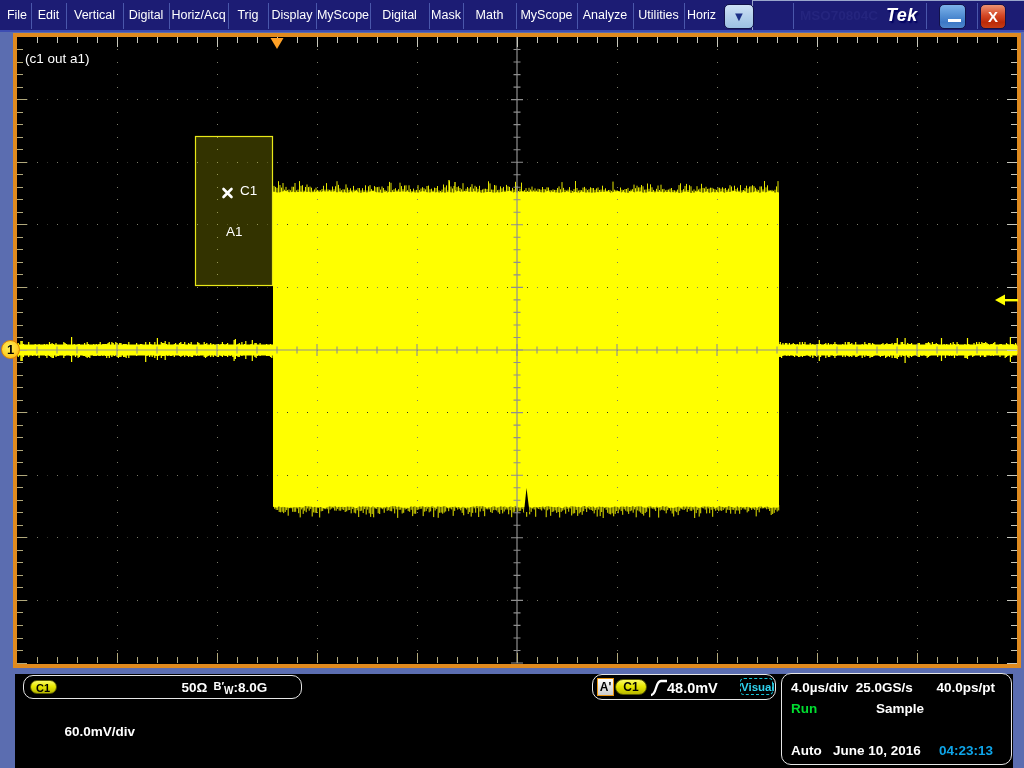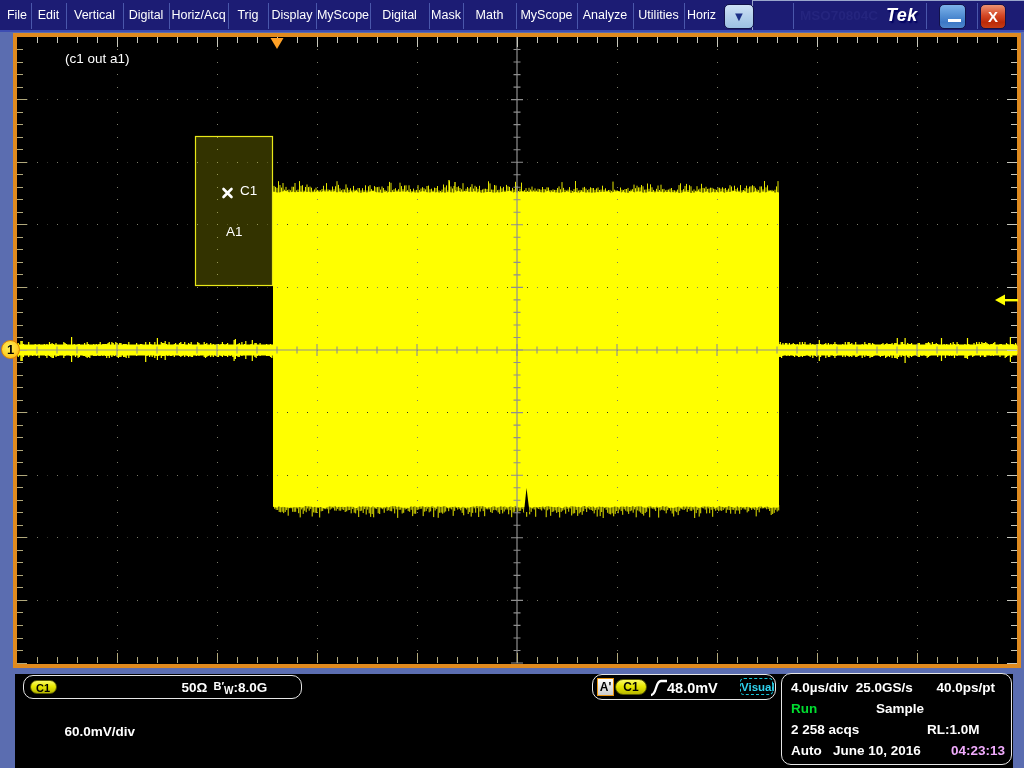--- a/index.html
+++ b/index.html
@@ -20,21 +20,21 @@
 #ddbtn { left:724px; background:linear-gradient(#cee0f6 0%, #b4d0ec 50%, #9cc0e2 100%);
   color:#1c2f86; font-size:13px; line-height:24px; }
 #minbtn { left:939px; width:27px; background:linear-gradient(#7db2ea 0%, #5490d4 45%, #3c78c6 75%, #4e88cc 100%); }
 #minbtn:after { content:""; position:absolute; left:8px; bottom:6px; width:13px; height:3px; background:#ffffff; }
 #closebtn { left:980px; width:26px; background:linear-gradient(#ec9272 0%, #d44826 45%, #bb2a08 75%, #c53c14 100%);
   color:#ffffff; font-weight:bold; font-size:15px; line-height:23px; }
 
 #frame { position:absolute; left:13px; top:33px; width:1008px; height:635px;
   background:#000000; border:4px solid #df8a1f; }
 #plot { position:absolute; left:0; top:0; }
-#wavelabel { position:absolute; left:25px; top:51px; color:#ffffff; font-size:13.5px;margin-left:40px; }
+#wavelabel { position:absolute; left:25px; top:51px; color:#ffffff; font-size:13.5px; }
 
 #ch1 { position:absolute; left:1px; top:340px; width:19px; height:19px; border-radius:50%;
   background:radial-gradient(circle at 42% 38%, #fff25c 0%, #ffd22a 55%, #f8a600 100%);
   border:1.5px solid #e08600; color:#000000; font-size:13px; font-weight:bold;
   text-align:center; line-height:17px; }
 
 #bottom { position:absolute; left:15px; top:674px; width:998px; height:94px; background:#000000; }
 .robox { position:absolute; border:1.5px solid #e6e6e6; border-radius:10px; background:#000000; }
 #lbox { left:7.5px; top:1px; width:279px; height:24px; }
 #mbox { left:577px; top:0px; width:184px; height:26px; }
@@ -132,17 +132,16 @@
       <div class="pill" style="left:22px;top:4px;width:32px;height:16px;font-size:12px;line-height:15px;">C1</div>
       <svg style="position:absolute;left:57px;top:3px;" width="22" height="20" viewBox="0 0 22 20">
         <path d="M1,17 C7,17 5,3 11,3 L17,3" stroke="#ffffff" stroke-width="2.3" fill="none"></path>
       </svg>
       <div class="wtxt" style="left:74px;top:4.5px;font-size:14.5px;">48.0mV</div>
       <div id="visual">Visual</div>
     </div>
     <div class="robox" id="rbox">
       <div class="rrow" style="top:6px;">4.0µs/div&nbsp;&nbsp;25.0GS/s<span style="position:absolute;right:10px;">40.0ps/pt</span></div>
       <div class="rrow" style="top:27px;color:#00dd30;">Run<span style="position:absolute;left:85px;color:#ffffff;">Sample</span></div>
-      <div class="rrow" style="top:48px;">2 258 acqs<span style="position:absolute;left:136px;">RL:1.0M</span></div>
-      <div class="rrow" style="top:69px;">Auto&nbsp;&nbsp;&nbsp;June 10, 2016<span style="position:absolute;right:0;color:#f0abfc;">04:23:13</span></div>
+      <div class="rrow" style="top:69px;">Auto&nbsp;&nbsp;&nbsp;June 10, 2016<span style="position:absolute;right:12px;color:#0ea5e9;">04:23:13</span></div>
     </div>
   </div>
 </div>
 
 </body></html>

